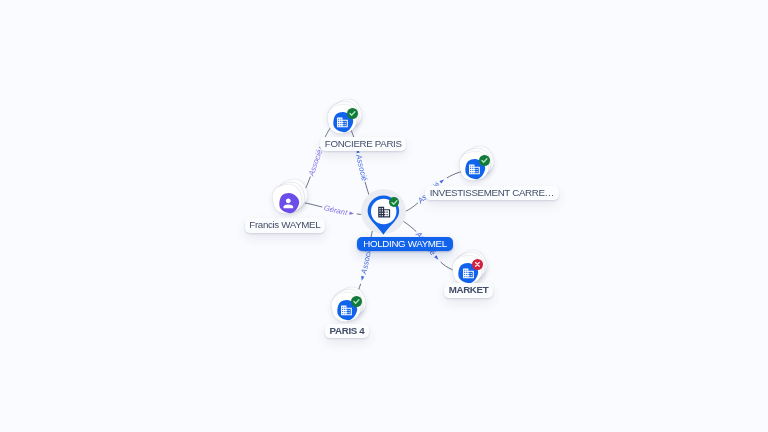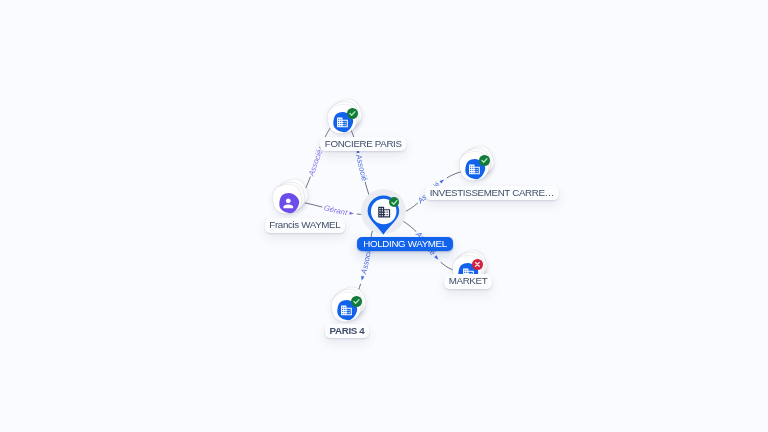--- a/index.html
+++ b/index.html
@@ -158,19 +158,19 @@
         <path fill="#263049" d="M12 7V3H2v18h20V7H12zM6 19H4v-2h2v2zm0-4H4v-2h2v2zm0-4H4V9h2v2zm0-4H4V5h2v2zm4 12H8v-2h2v2zm0-4H8v-2h2v2zm0-4H8V9h2v2zm0-4H8V5h2v2zm10 12h-8v-2h2v-2h-2v-2h2v-2h-2V9h8v10zm-2-8h-2v2h2v-2zm0 4h-2v2h2v-2z"></path>
       </svg>
       <div class="badge" style="width: 10.8px; height: 10.8px; background: rgb(19, 122, 58); left: 388.5px; top: 196.6px;">
         <svg viewBox="0 0 24 24" width="10.8" height="10.8" style="display: block;">
           <path fill="none" stroke-linecap="round" stroke-linejoin="round" d="M6.6 12.3 10.3 16 17.5 8.4" stroke="#a9e8c0" stroke-width="2.9"></path>
         </svg>
       </div>
     </div>
   <div class="layer" id="labellayer" style="position:absolute">
       <div class="nlabel" style="left: 299.1px; top: 136.8px; margin-left: 21px;">FONCIERE PARIS</div>
-      <div class="nlabel" style="left: 244.6px; top: 218px; margin-left: 20px;">Francis WAYMEL</div>
+      <div class="nlabel" style="left: 244.6px; top: 218px;">Francis WAYMEL</div>
       <div class="nlabel" style="left: 425px; top: 185.6px;">INVESTISSEMENT CARRE…</div>
-      <div class="nlabel" style="left: 444px; top: 274px;">MARKET</div>
+      <div class="nlabel" style="left: 444px; top: 283px; font-weight: bold;">MARKET</div>
       <div class="nlabel" style="left: 324.9px; top: 323.9px; font-weight: bold;">PARIS 4</div>
       <div class="nlabel sel" style="left: 335.3px; top: 236.8px;">HOLDING WAYMEL</div>
     </div>
 </div>
 
 </body></html>

